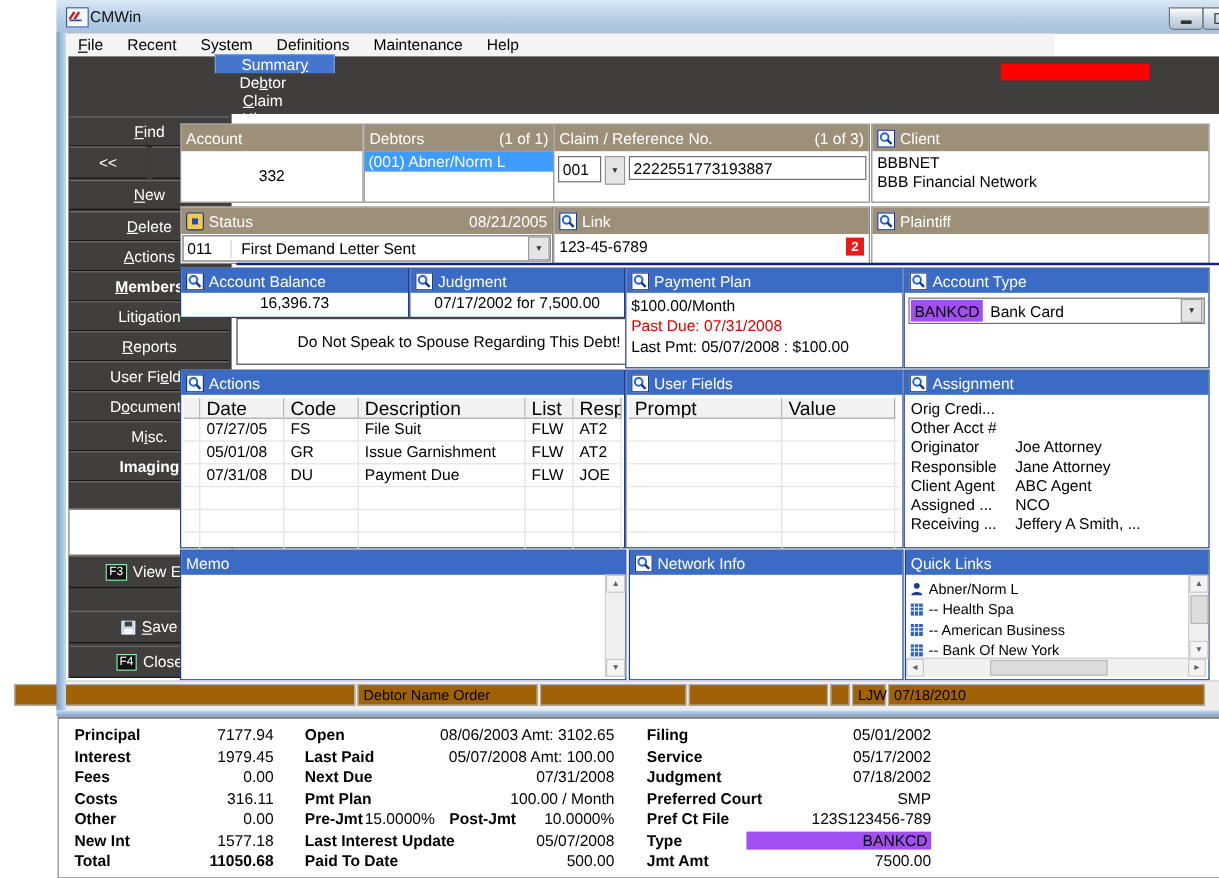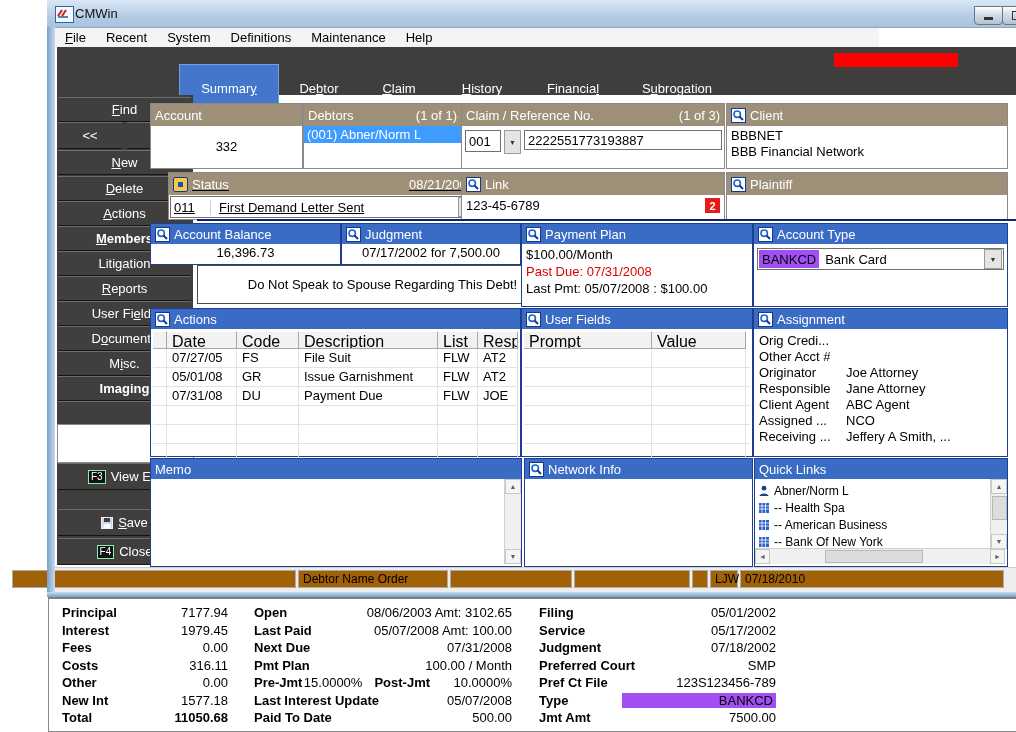--- a/index.html
+++ b/index.html
@@ -21,21 +21,21 @@
   .glyph-max{width:8px;height:7px;border:1px solid #333;background:transparent;}
   .glyph-close{color:#FFF;font-weight:bold;font-size:13px;line-height:13px;}
 
   
   .menubar{left:8px;top:28px;width:824px;height:19px;background:#F4F4F4;display:flex;align-items:center;}
   .menu-item{padding:0 10px;font-size:13px;color:#000;}
 
   
   .tabbar{left:10px;top:47px;width:996px;height:48px;background:#3F3E3C;}
   .redbar{left:787px;top:53px;width:124px;height:14px;background:#FF0000;}
-  .tabs{left:132px;top:64px;height:48px;display:flex;}
+  .tabs{left:132px;top:45px;height:48px;display:flex;flex-direction:column;}
   .tab{display:flex;align-items:center;justify-content:center;color:#FFF;font-size:13px;}
   .tab.selected{background:#4477CC;border:1px solid #6FA0E0;border-bottom:none;}
 
   .sidebar{left:10px;top:95px;width:136px;height:470px;background:#3F3E3C;}
   .sbtn{position:absolute;left:1px;width:133px;height:23px;background:#403F3D;color:#FFF;display:flex;align-items:center;justify-content:center;font-size:13px;border-top:1px solid #6E6C6A;border-bottom:1px solid #151515;}
   .sbtn.bold{font-weight:bold;}
   .sb-white{position:absolute;left:0px;top:329px;width:135px;height:37px;background:#FFF;border:1px solid #8A8A8A;}
   .chip{display:inline-block;border:1px solid #86efac;background:#121212;color:#FFF;font-size:10px;line-height:12px;padding:0 2px;margin-right:5px;}
 
   
@@ -201,21 +201,21 @@
           <path d="M7.5 7.5 L11 11"></path>
         </svg>
       <span>Client</span>
     </div>
     <div style="padding:2px 0 0 4px;line-height:16px;">
       <div>BBBNET</div>
       <div>BBB Financial Network</div>
     </div>
   </div>
 
-  <div class="panel tan" style="left:168px;top:172px;width:309px;height:46px;text-decoration:underline;">
+  <div class="panel tan" style="left:150px;top:172px;width:309px;height:46px;">
     <div class="hdr tan">
       <span class="ic-status"></span>
       <span>Status</span>
       <span class="count">08/21/2005</span>
     </div>
     <div class="field" style="margin:1px;height:20px;padding:0;">
       <span style="width:36px;padding-left:3px;border-right:1px solid #D0D0D0;">011</span>
       <span style="padding-left:8px;">First Demand Letter Sent</span>
       <span class="drop-btn" style="width:16px;height:18px;margin-left:auto;">▼</span>
     </div>

